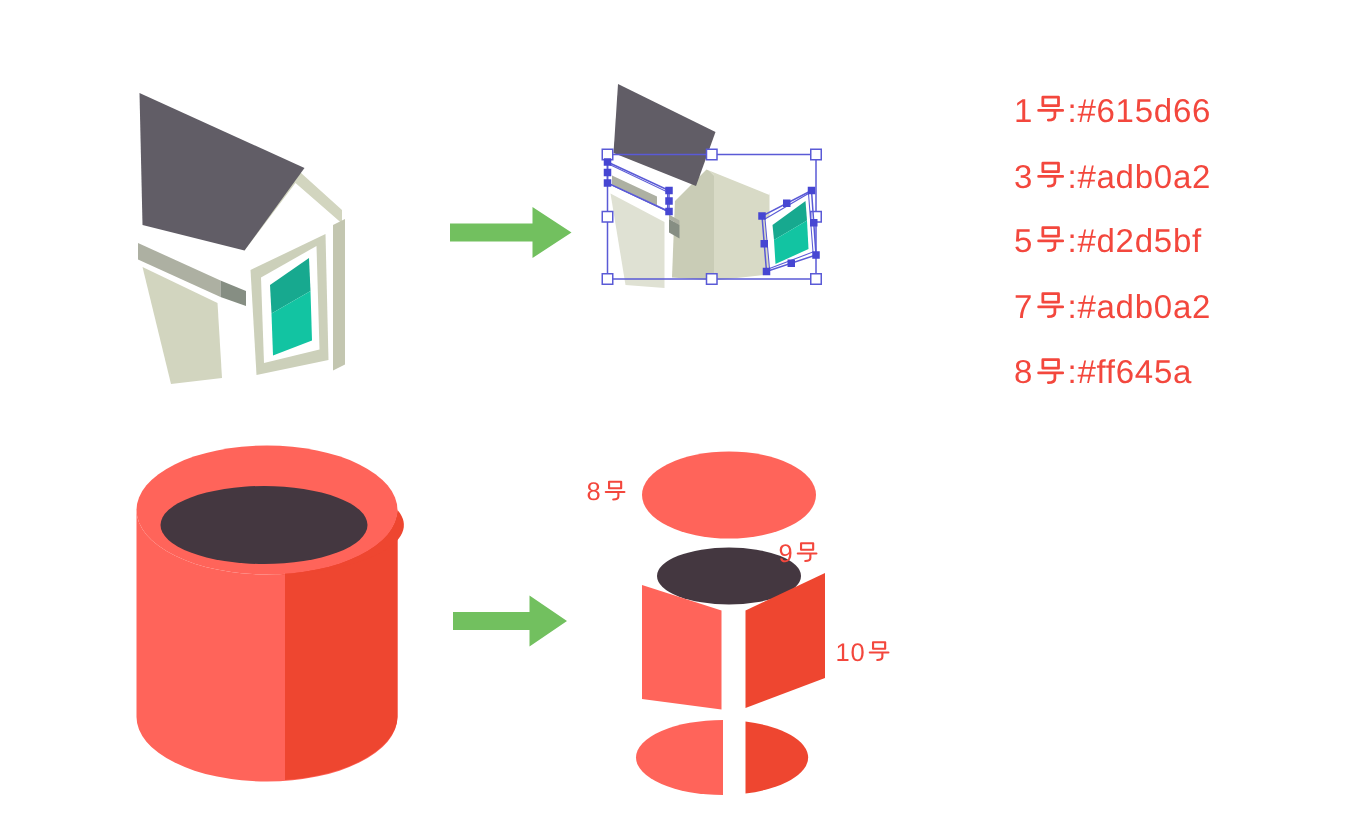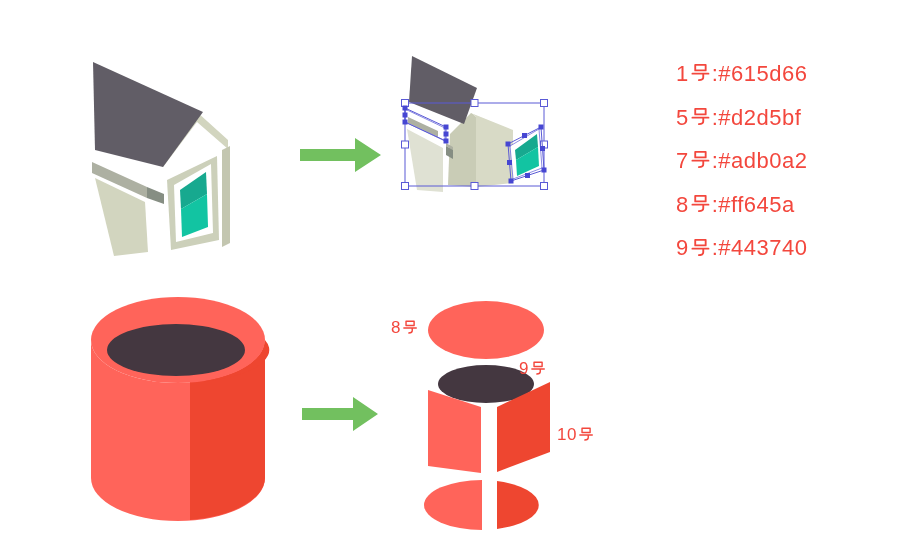--- a/index.html
+++ b/index.html
@@ -123,27 +123,27 @@
         <path d="M6.5 3.5 H19.5 V10.5 H6.5 Z M3 14.5 H23 M16.5 14.5 V19 Q16.5 22.5 11 22.5" fill="none" stroke="currentColor" stroke-width="2.3" stroke-linecap="round" stroke-linejoin="round"></path>
       </svg></div>
   <div class="part-label" style="left:557px;top:426px">10<svg class="hao" viewBox="0 0 26 26" aria-hidden="true">
         <path d="M6.5 3.5 H19.5 V10.5 H6.5 Z M3 14.5 H23 M16.5 14.5 V19 Q16.5 22.5 11 22.5" fill="none" stroke="currentColor" stroke-width="2.3" stroke-linecap="round" stroke-linejoin="round"></path>
       </svg></div>
 
   <div class="color-list">
     <div class="color-item">1<svg class="hao" viewBox="0 0 26 26" aria-hidden="true">
           <path d="M6.5 3.5 H19.5 V10.5 H6.5 Z M3 14.5 H23 M16.5 14.5 V19 Q16.5 22.5 11 22.5" fill="none" stroke="currentColor" stroke-width="2.3" stroke-linecap="round" stroke-linejoin="round"></path>
         </svg>:#615d66</div>
+    <div class="color-item">3<svg class="hao" viewBox="0 0 26 26" aria-hidden="true">
+          <path d="M6.5 3.5 H19.5 V10.5 H6.5 Z M3 14.5 H23 M16.5 14.5 V19 Q16.5 22.5 11 22.5" fill="none" stroke="currentColor" stroke-width="2.3" stroke-linecap="round" stroke-linejoin="round"></path>
+        </svg>:#adb0a2</div>
     <div class="color-item">5<svg class="hao" viewBox="0 0 26 26" aria-hidden="true">
           <path d="M6.5 3.5 H19.5 V10.5 H6.5 Z M3 14.5 H23 M16.5 14.5 V19 Q16.5 22.5 11 22.5" fill="none" stroke="currentColor" stroke-width="2.3" stroke-linecap="round" stroke-linejoin="round"></path>
         </svg>:#d2d5bf</div>
     <div class="color-item">7<svg class="hao" viewBox="0 0 26 26" aria-hidden="true">
           <path d="M6.5 3.5 H19.5 V10.5 H6.5 Z M3 14.5 H23 M16.5 14.5 V19 Q16.5 22.5 11 22.5" fill="none" stroke="currentColor" stroke-width="2.3" stroke-linecap="round" stroke-linejoin="round"></path>
         </svg>:#adb0a2</div>
     <div class="color-item">8<svg class="hao" viewBox="0 0 26 26" aria-hidden="true">
           <path d="M6.5 3.5 H19.5 V10.5 H6.5 Z M3 14.5 H23 M16.5 14.5 V19 Q16.5 22.5 11 22.5" fill="none" stroke="currentColor" stroke-width="2.3" stroke-linecap="round" stroke-linejoin="round"></path>
         </svg>:#ff645a</div>
-    <div class="color-item">9<svg class="hao" viewBox="0 0 26 26" aria-hidden="true">
-          <path d="M6.5 3.5 H19.5 V10.5 H6.5 Z M3 14.5 H23 M16.5 14.5 V19 Q16.5 22.5 11 22.5" fill="none" stroke="currentColor" stroke-width="2.3" stroke-linecap="round" stroke-linejoin="round"></path>
-        </svg>:#443740</div>
   </div>
 
 </div>
 
 </body></html>

